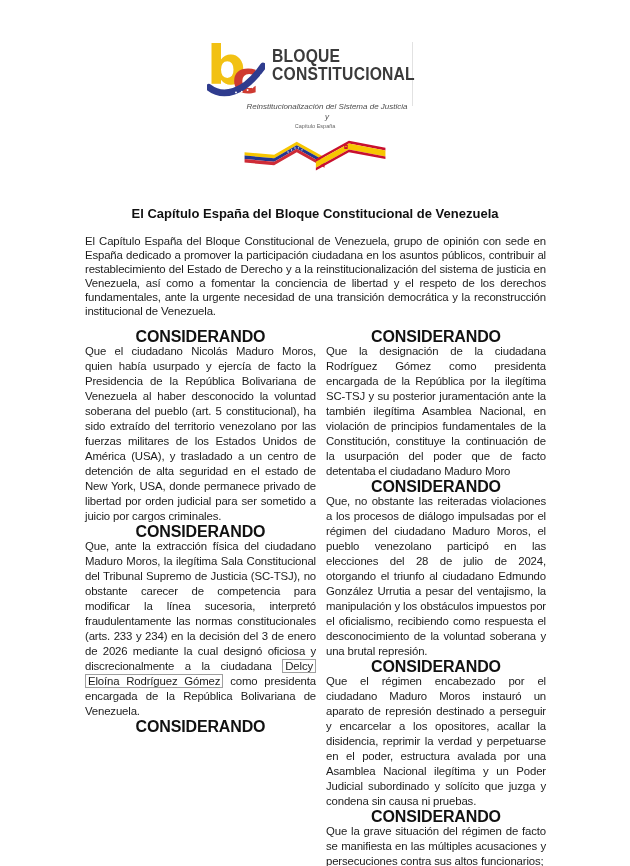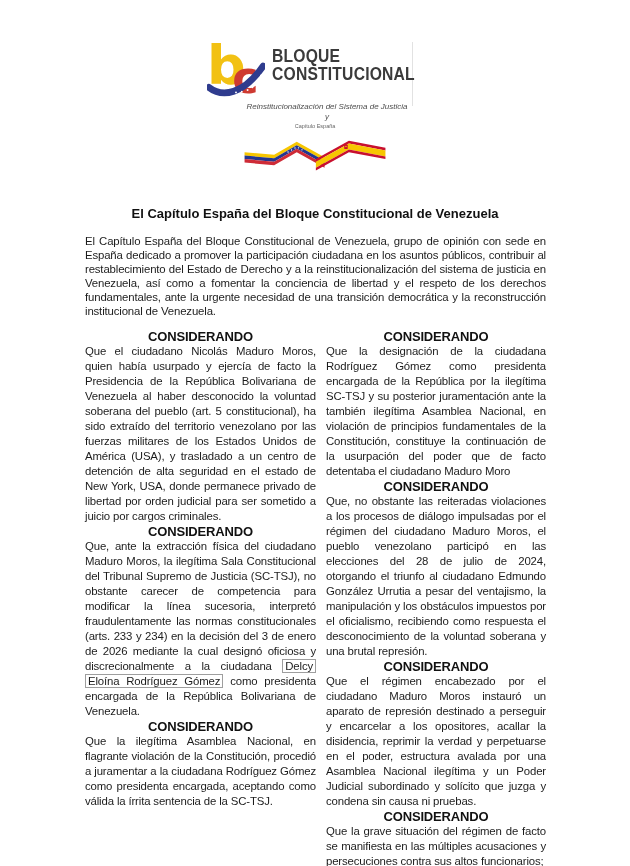--- a/index.html
+++ b/index.html
@@ -52,21 +52,21 @@
   }
   .cols {
     display:flex; gap:10px;
     margin:11px 84px 0 85px;
   }
   .col { font-size:11.4px; line-height:15px; letter-spacing:-0.15px; }
   .col-left  { width:231px; }
   .col-right { width:220px; }
   .c-head {
     text-align:center; font-weight:bold; color:#111;
-    font-size:13px; line-height:15px;
+    font-size:16px; line-height:15px;
   }
   .c-body { margin:0; text-align:justify; color:#1c1c1c; }
   .boxed {
     border:1px solid #9e9e9e;
     padding:0 2px;
     -webkit-box-decoration-break:clone;
     box-decoration-break:clone;
   }
 </style>
 </head>
@@ -134,21 +134,20 @@
   <div class="cols">
 
     <div class="col col-left">
       <div class="c-head">CONSIDERANDO</div>
       <p class="c-body">Que el ciudadano Nicolás Maduro Moros, quien había usurpado y ejercía de facto la Presidencia de la República Bolivariana de Venezuela al haber desconocido la voluntad soberana del pueblo (art. 5 constitucional), ha sido extraído del territorio venezolano por las fuerzas militares de los Estados Unidos de América (USA), y trasladado a un centro de detención de alta seguridad en el estado de New York, USA, donde permanece privado de libertad por orden judicial para ser sometido a juicio por cargos criminales.</p>
 
       <div class="c-head">CONSIDERANDO</div>
       <p class="c-body"><span>Que, ante la extracción física del ciudadano Maduro Moros, la ilegítima Sala Constitucional del Tribunal Supremo de Justicia (SC-TSJ), no obstante carecer de competencia para modificar la línea sucesoria, interpretó fraudulentamente las normas constitucionales (arts. 233 y 234) en la decisión del 3 de enero de 2026 mediante la cual designó oficiosa y discrecionalmente a la ciudadana </span><span class="boxed">Delcy Eloína Rodríguez Gómez</span><span> como presidenta encargada de la República Bolivariana de Venezuela.</span></p>
 
       <div class="c-head">CONSIDERANDO</div>
-      <p class="c-body">Que la ilegítima Asamblea Nacional, en flagrante violación de la Constitución, procedió a juramentar a la ciudadana Rodríguez Gómez como presidenta encargada, aceptando como válida la írrita sentencia de la SC-TSJ.</p>
     </div>
 
     <div class="col col-right">
       <div class="c-head">CONSIDERANDO</div>
       <p class="c-body">Que la designación de la ciudadana Rodríguez Gómez como presidenta encargada de la República por la ilegítima SC-TSJ y su posterior juramentación ante la también ilegítima Asamblea Nacional, en violación de principios fundamentales de la Constitución, constituye la continuación de la usurpación del poder que de facto detentaba el ciudadano Maduro Moro</p>
 
       <div class="c-head">CONSIDERANDO</div>
       <p class="c-body">Que, no obstante las reiteradas violaciones a los procesos de diálogo impulsadas por el régimen del ciudadano Maduro Moros, el pueblo venezolano participó en las elecciones del 28 de julio de 2024, otorgando el triunfo al ciudadano Edmundo González Urrutia a pesar del ventajismo, la manipulación y los obstáculos impuestos por el oficialismo, recibiendo como respuesta el desconocimiento de la voluntad soberana y una brutal represión.</p>
 
       <div class="c-head">CONSIDERANDO</div>

